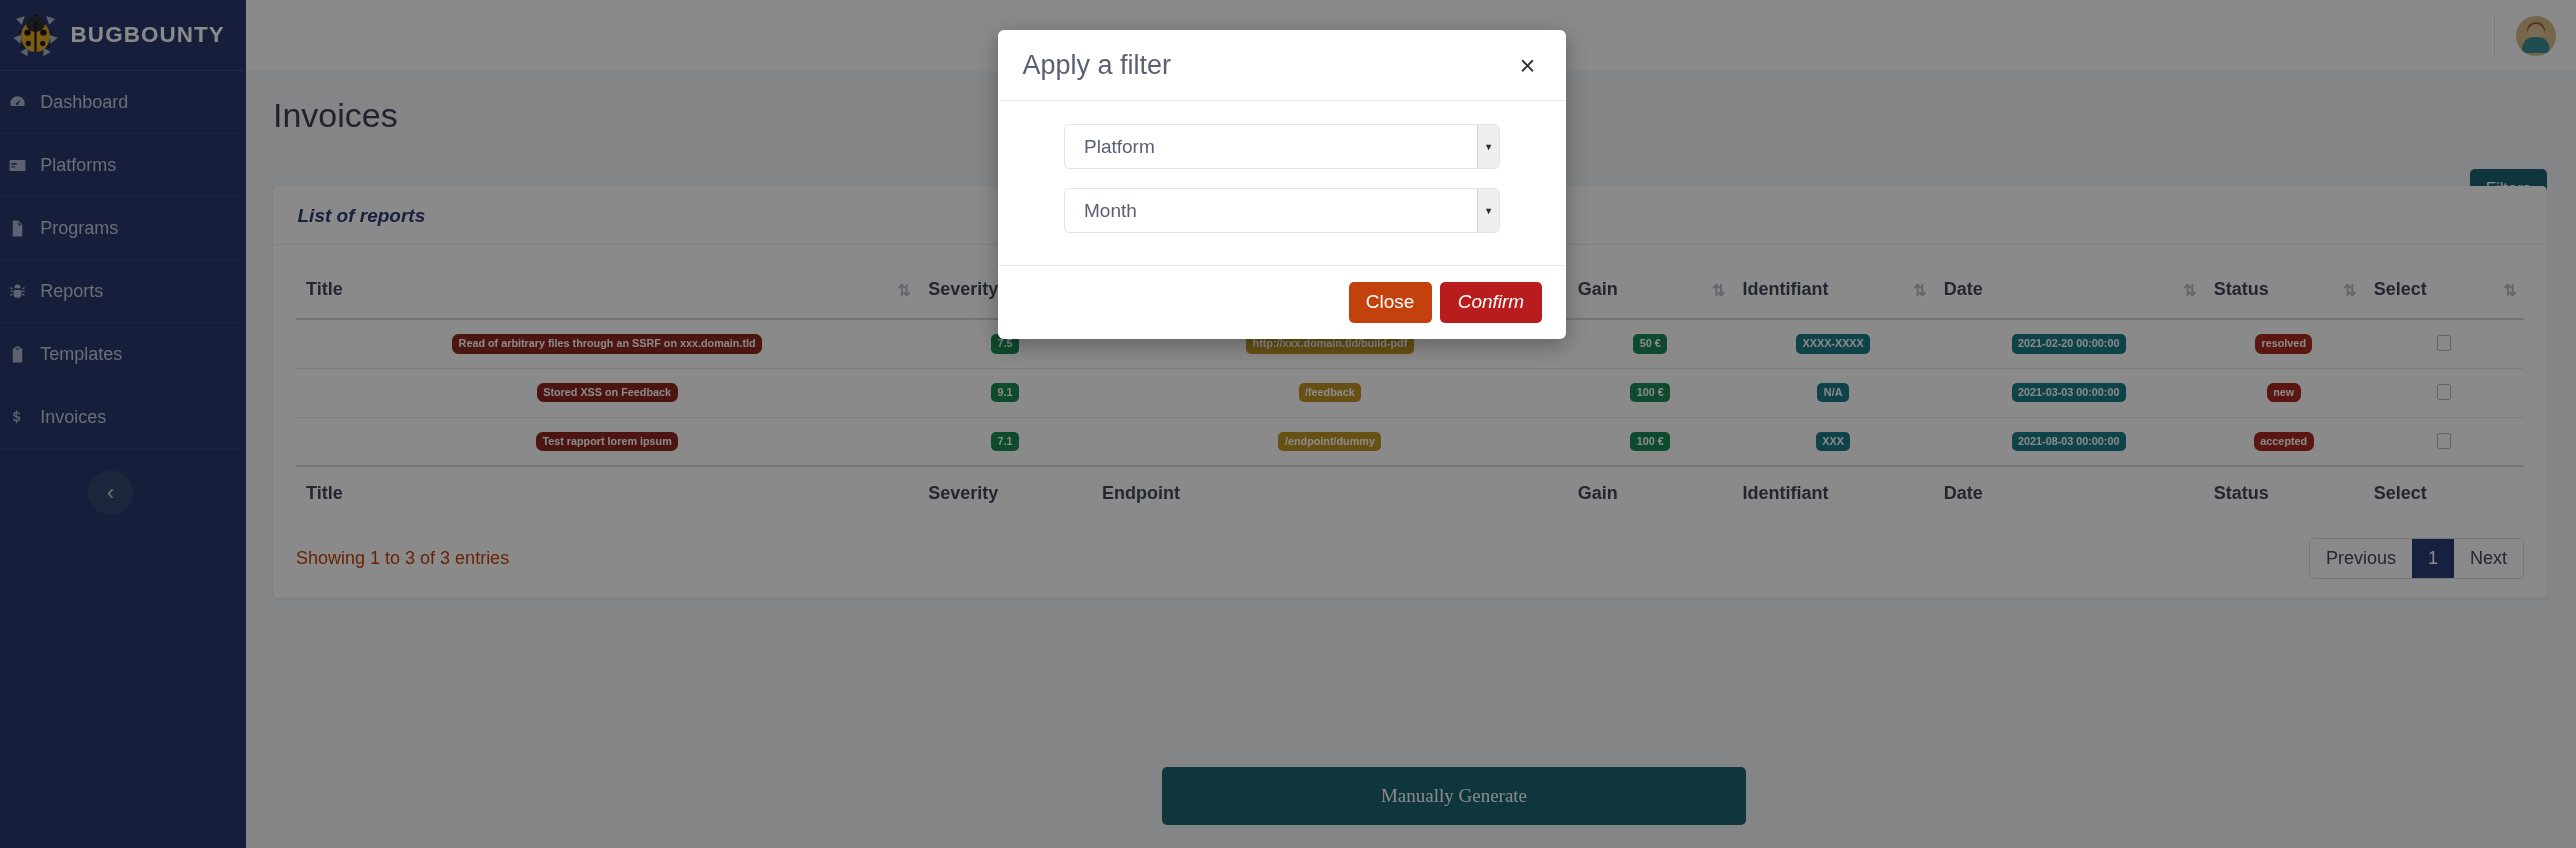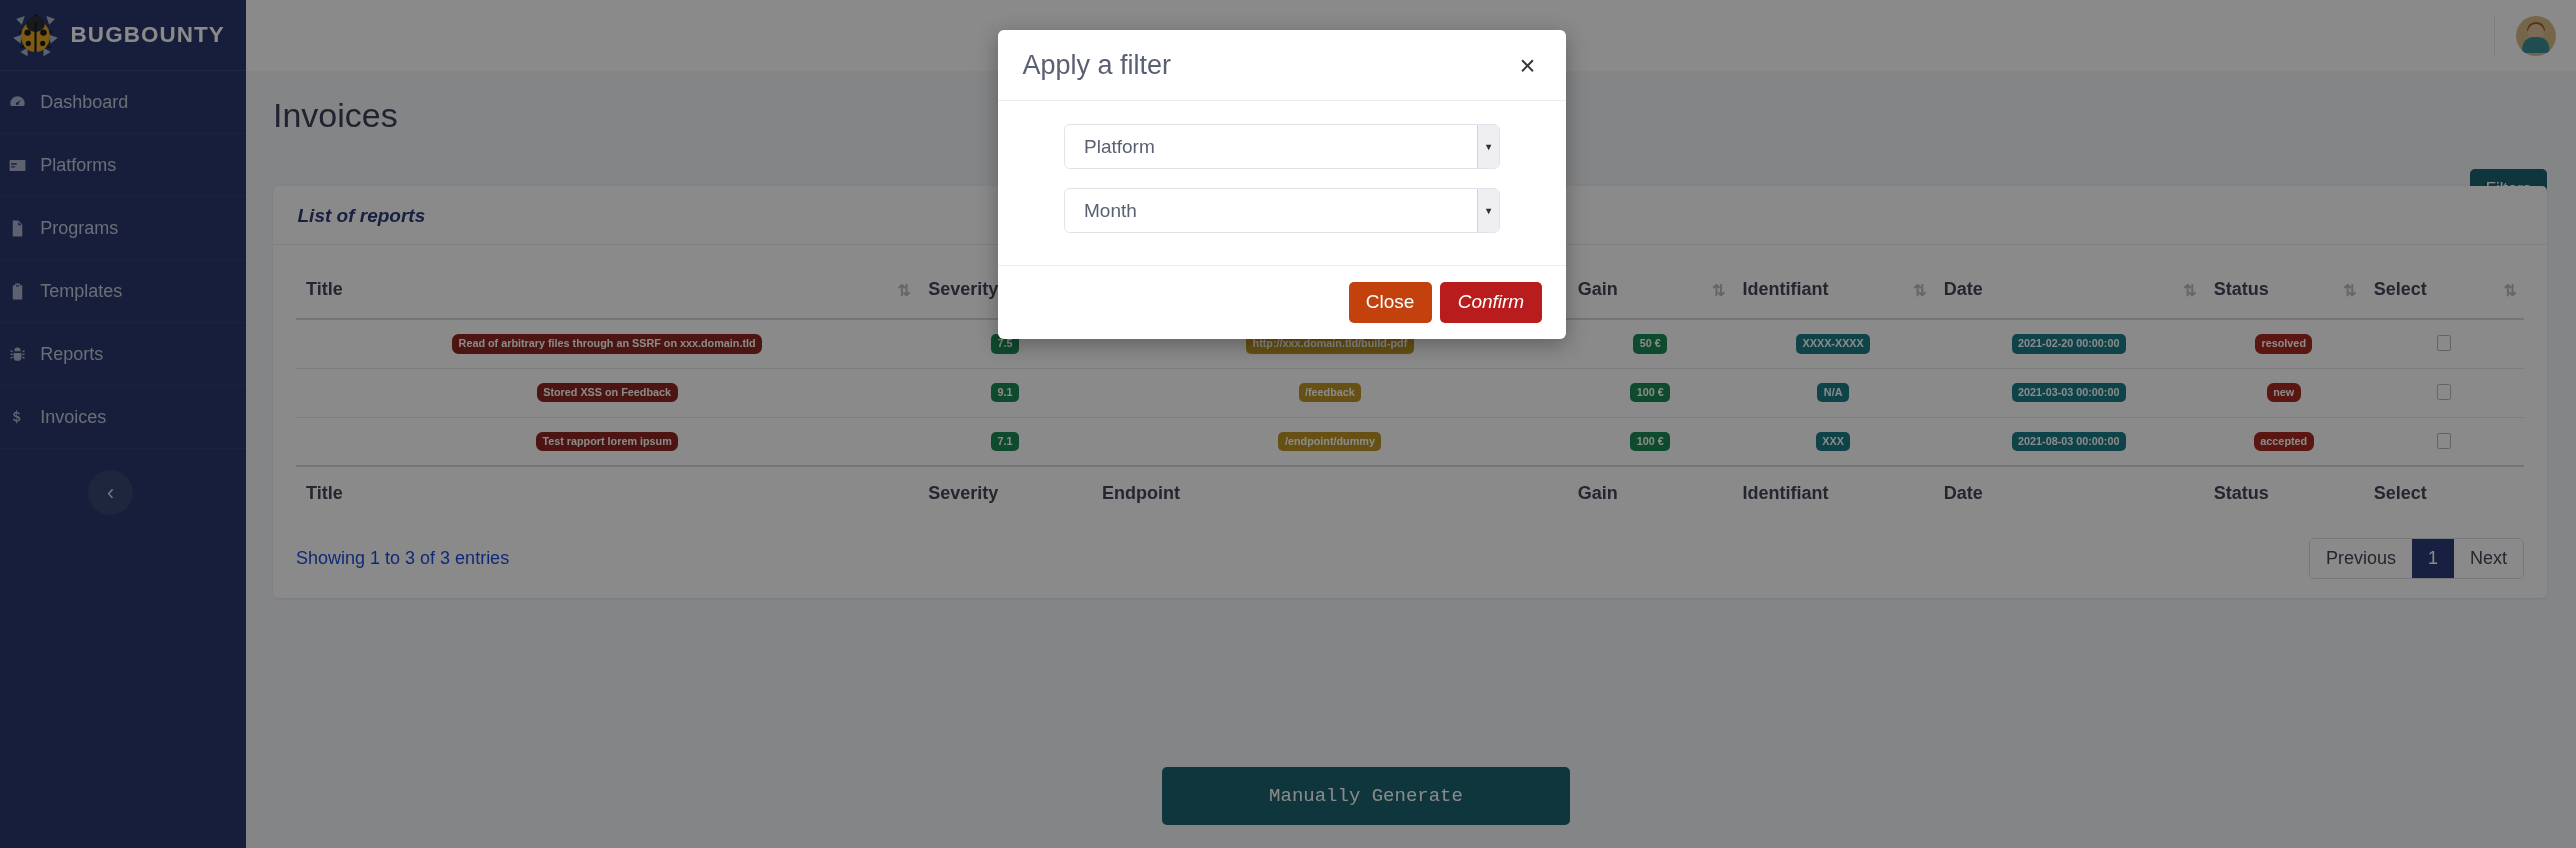--- a/index.html
+++ b/index.html
@@ -235,36 +235,36 @@
     border: 0.7px solid #b4b8c2; border-radius: 2.2px;
     background: #fff;
     display: inline-block;
     cursor: pointer;
   }
 
   .dt-bottom {
     display: flex; align-items: center; justify-content: space-between;
     margin-top: 19px;
   }
-  .dt-info { font-size: 18px; color: #1d4ed8; }
+  .dt-info { font-size: 18px; color: #c2410c; }
   .dt-pager { display: flex; border: 0.7px solid #d9dce2; border-radius: 5px; overflow: hidden; }
   .dt-pager span {
     padding: 8.7px 16px; font-size: 18px; color: #45495a;
     cursor: pointer; background: #fff;
   }
   .dt-pager span.active { background: #2b3b76; color: #fff; }
 
   #manual-generate {
     position: absolute;
     left: 916px; top: 696px;
-    width: 408px; height: 58px;
+    width: 584px; height: 58px;
     background: #1d6470; color: #ffffff;
     border: none; border-radius: 5px;
     font-size: 19px; cursor: pointer;
-    font-family: Liberation Mono, monospace;
+    font-family: Liberation Serif, serif;
   }
 
   
   #backdrop {
     position: absolute; left: 0; top: 0;
     width: 2576px; height: 849px;
     background: rgba(0,0,0,0.46);
     z-index: 50;
   }
   #modal {
@@ -372,33 +372,33 @@
       <svg width="19" height="19" viewBox="0 0 24 24" fill="currentColor">
         <path d="M6 2h7l5 5v15H6V2zm7 1.8V8h4.2L13 3.8zM8 12h8v1.7H8V12zm0 3.4h8V17H8v-1.6zM8 9h3v1.6H8V9z"></path>
       </svg>
     </span>
     <span class="nav-label">Programs</span>
   </div>
 
   <div class="nav-item">
     <span class="nav-icon">
       <svg width="19" height="19" viewBox="0 0 24 24" fill="currentColor">
-        <path d="M9 2h6v2h2a1 1 0 011 1v16a1 1 0 01-1 1H7a1 1 0 01-1-1V5a1 1 0 011-1h2V2zm1 2v1.6h4V4h-4z"></path>
+        <path d="M12 3a4 4 0 014 4v1h-8V7a4 4 0 014-4zM7 10h10v5a5 5 0 01-10 0v-5zM3 11h3v1.6H3V11zm15 0h3v1.6h-3V11zM3.6 6.2l2.6 2-1 1.3-2.6-2 1-1.3zm16.8 0l1 1.3-2.6 2-1-1.3 2.6-2zM3.6 17.8l-1-1.3 2.6-2 1 1.3-2.6 2zm16.8 0l-2.6-2 1-1.3 2.6 2-1 1.3z"></path>
       </svg>
     </span>
-    <span class="nav-label">Templates</span>
+    <span class="nav-label">Reports</span>
   </div>
 
   <div class="nav-item">
     <span class="nav-icon">
       <svg width="19" height="19" viewBox="0 0 24 24" fill="currentColor">
-        <path d="M12 3a4 4 0 014 4v1h-8V7a4 4 0 014-4zM7 10h10v5a5 5 0 01-10 0v-5zM3 11h3v1.6H3V11zm15 0h3v1.6h-3V11zM3.6 6.2l2.6 2-1 1.3-2.6-2 1-1.3zm16.8 0l1 1.3-2.6 2-1-1.3 2.6-2zM3.6 17.8l-1-1.3 2.6-2 1 1.3-2.6 2zm16.8 0l-2.6-2 1-1.3 2.6 2-1 1.3z"></path>
+        <path d="M9 2h6v2h2a1 1 0 011 1v16a1 1 0 01-1 1H7a1 1 0 01-1-1V5a1 1 0 011-1h2V2zm1 2v1.6h4V4h-4z"></path>
       </svg>
     </span>
-    <span class="nav-label">Reports</span>
+    <span class="nav-label">Templates</span>
   </div>
 
   <div class="nav-item">
     <span class="nav-icon">
       <svg width="17.3" height="19" viewBox="0 0 24 24" fill="currentColor">
         <path d="M12.8 2v2.2c2.2.2 3.7 1.3 4 3.2h-2.5c-.2-.8-.9-1.3-1.9-1.4v3.6l.9.2c2.4.5 3.8 1.6 3.8 3.8 0 2.3-1.6 3.8-4.3 4V20h-1.6v-2.4c-2.5-.2-4.1-1.5-4.3-3.7h2.6c.2 1 1 1.6 2.2 1.7v-3.9l-.6-.1C8.6 11 7.3 9.9 7.3 7.9c0-2.2 1.6-3.6 4-3.8V2h1.5zm-1.5 4.1c-1 .1-1.6.6-1.6 1.5 0 .8.5 1.2 1.6 1.5V6.1zm1.5 9.5c1.2-.1 1.8-.6 1.8-1.5 0-.9-.5-1.3-1.8-1.6v3.1z"></path>
       </svg>
     </span>
     <span class="nav-label">Invoices</span>
   </div>

